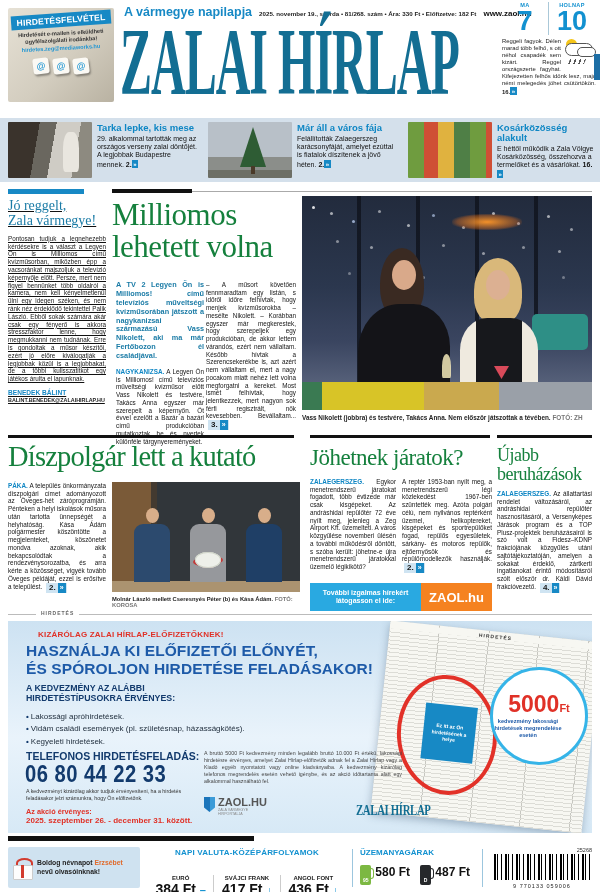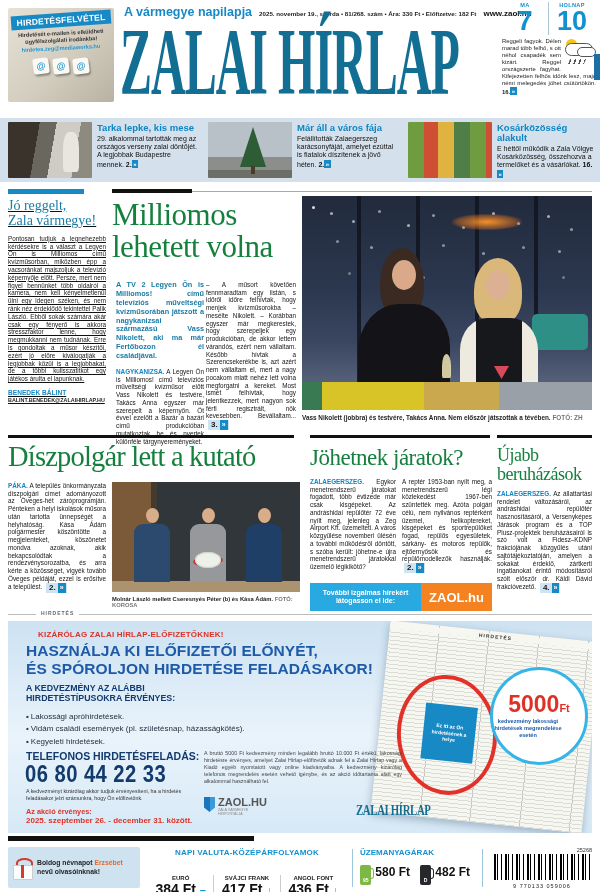--- a/index.html
+++ b/index.html
@@ -456,21 +456,21 @@
     <div class="fuel">
       <div class="fuel-title">ÜZEMANYAGÁRAK</div>
       <div class="fuel-row">
         <span class="pump pump-green">
             <span>95</span>
           </span>
         <span class="fuel-price">580 Ft</span>
         <span class="pump pump-black">
             <span>D</span>
           </span>
-        <span class="fuel-price">482 Ft</span>
+        <span class="fuel-price">487 Ft</span>
       </div>
     </div>
 
     <div class="vline" style="left:482px;"></div>
 
     <div class="barcode">
       <div class="bc-num">25268</div>
       <div class="bc-bars"></div>
       <div class="bc-digits">9 770133 059006</div>
     </div>

